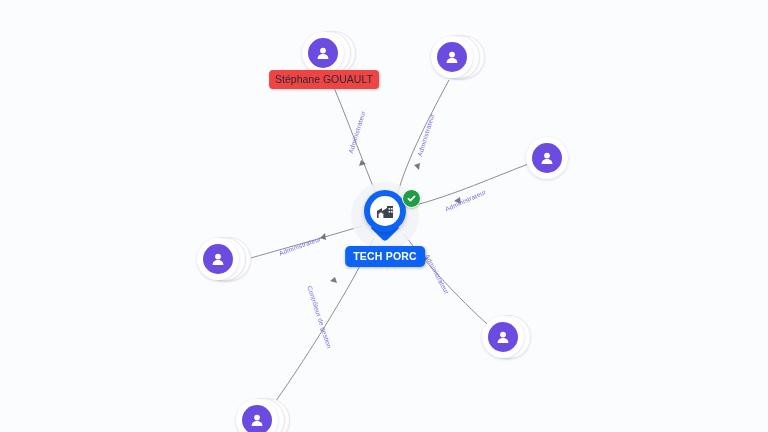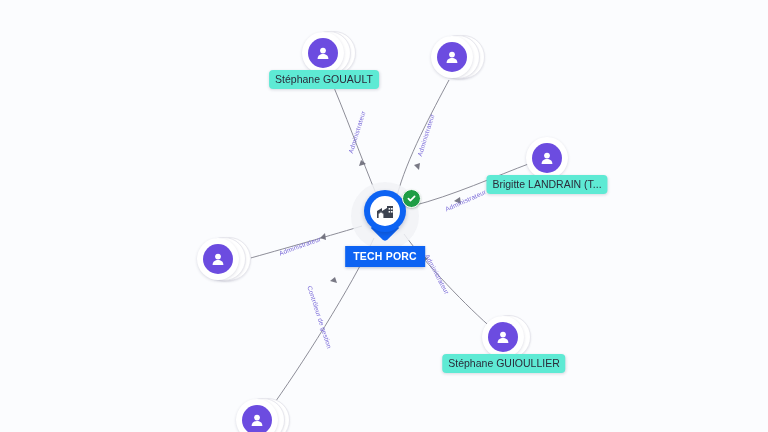--- a/index.html
+++ b/index.html
@@ -72,21 +72,21 @@
     display: flex;
     align-items: center;
     justify-content: center;
   }
   .avatar-inner svg { display: block; }
 
   .person-label {
     position: absolute;
     transform: translateX(-50%);
     white-space: nowrap;
-    background: #5eead4;
+    background: #ef4444;
     color: #2b2b3a;
     font-size: 10.5px;
     line-height: 1;
     padding: 4px 6px;
     border-radius: 4px;
     box-shadow: 0 1px 3px rgba(40,40,80,0.17);
   }
 
   
   #company-node {
@@ -165,21 +165,21 @@
     top: 30px;
     transform: translateX(-50%);
     white-space: nowrap;
     background: #0d63f3;
     color: #ffffff;
     font-size: 10.5px;
     font-weight: bold;
     letter-spacing: 0.2px;
     line-height: 1;
     padding: 5px 8px;
-    border-radius: 0;
+    border-radius: 5px;
     box-shadow: 0 1px 3px rgba(20,40,100,0.3);
   }
 
   
   .edge-label {
     position: absolute;
     white-space: nowrap;
     color: #7a6ad8;
     font-size: 6.5px;
     letter-spacing: 0.15px;
@@ -273,36 +273,34 @@
       <div class="avatar-disc">
         <div class="avatar-inner">
           <svg width="16" height="16" viewBox="0 0 16 16">
             <circle cx="8" cy="5.6" r="2.9" fill="#ffffff"></circle>
             <path d="M2.6 14 C2.6 10.4 5.2 9 8 9 C10.8 9 13.4 10.4 13.4 14 Z" fill="#ffffff"></path>
           </svg>
         </div>
       </div>
     </div>
   </div>
-  <div class="person-label" style="left:547px; top:175px;">Brigitte LANDRAIN (T...</div>
 
   <div class="person-node" style="left:504px; top:338px;">
     <div class="stack">
       <div class="stack-card c2"></div>
       <div class="avatar-disc">
         <div class="avatar-inner">
           <svg width="16" height="16" viewBox="0 0 16 16">
             <circle cx="8" cy="5.6" r="2.9" fill="#ffffff"></circle>
             <path d="M2.6 14 C2.6 10.4 5.2 9 8 9 C10.8 9 13.4 10.4 13.4 14 Z" fill="#ffffff"></path>
           </svg>
         </div>
       </div>
     </div>
   </div>
-  <div class="person-label" style="left:504px; top:354px;">Stéphane GUIOULLIER</div>
 
   <div class="person-node" style="left:219px; top:260px;">
     <div class="stack">
       <div class="stack-card c3"></div>
       <div class="stack-card c2"></div>
       <div class="avatar-disc">
         <div class="avatar-inner">
           <svg width="16" height="16" viewBox="0 0 16 16">
             <circle cx="8" cy="5.6" r="2.9" fill="#ffffff"></circle>
             <path d="M2.6 14 C2.6 10.4 5.2 9 8 9 C10.8 9 13.4 10.4 13.4 14 Z" fill="#ffffff"></path>

